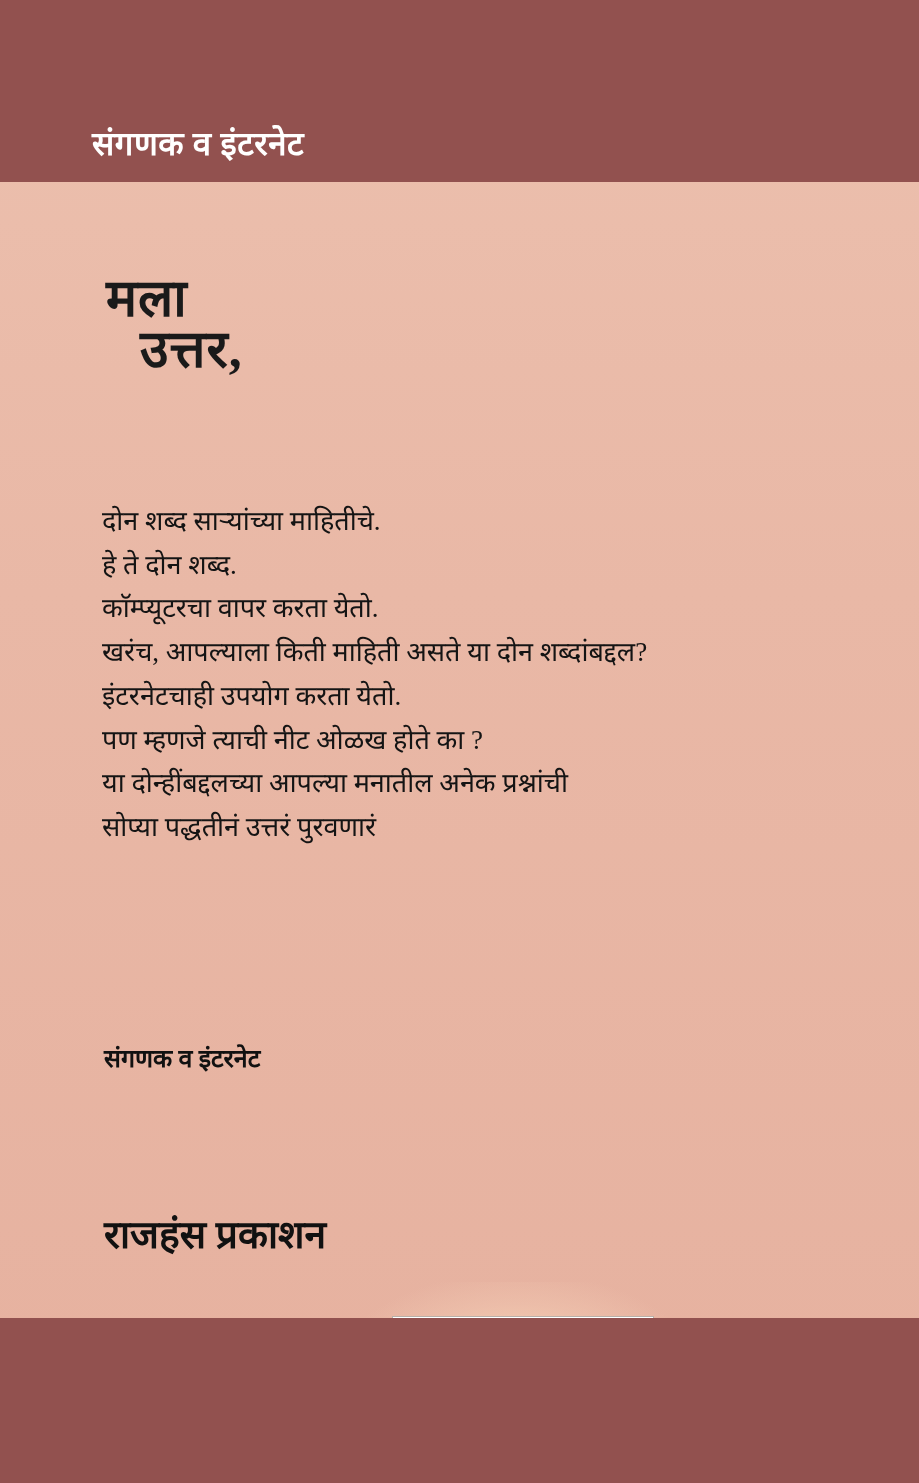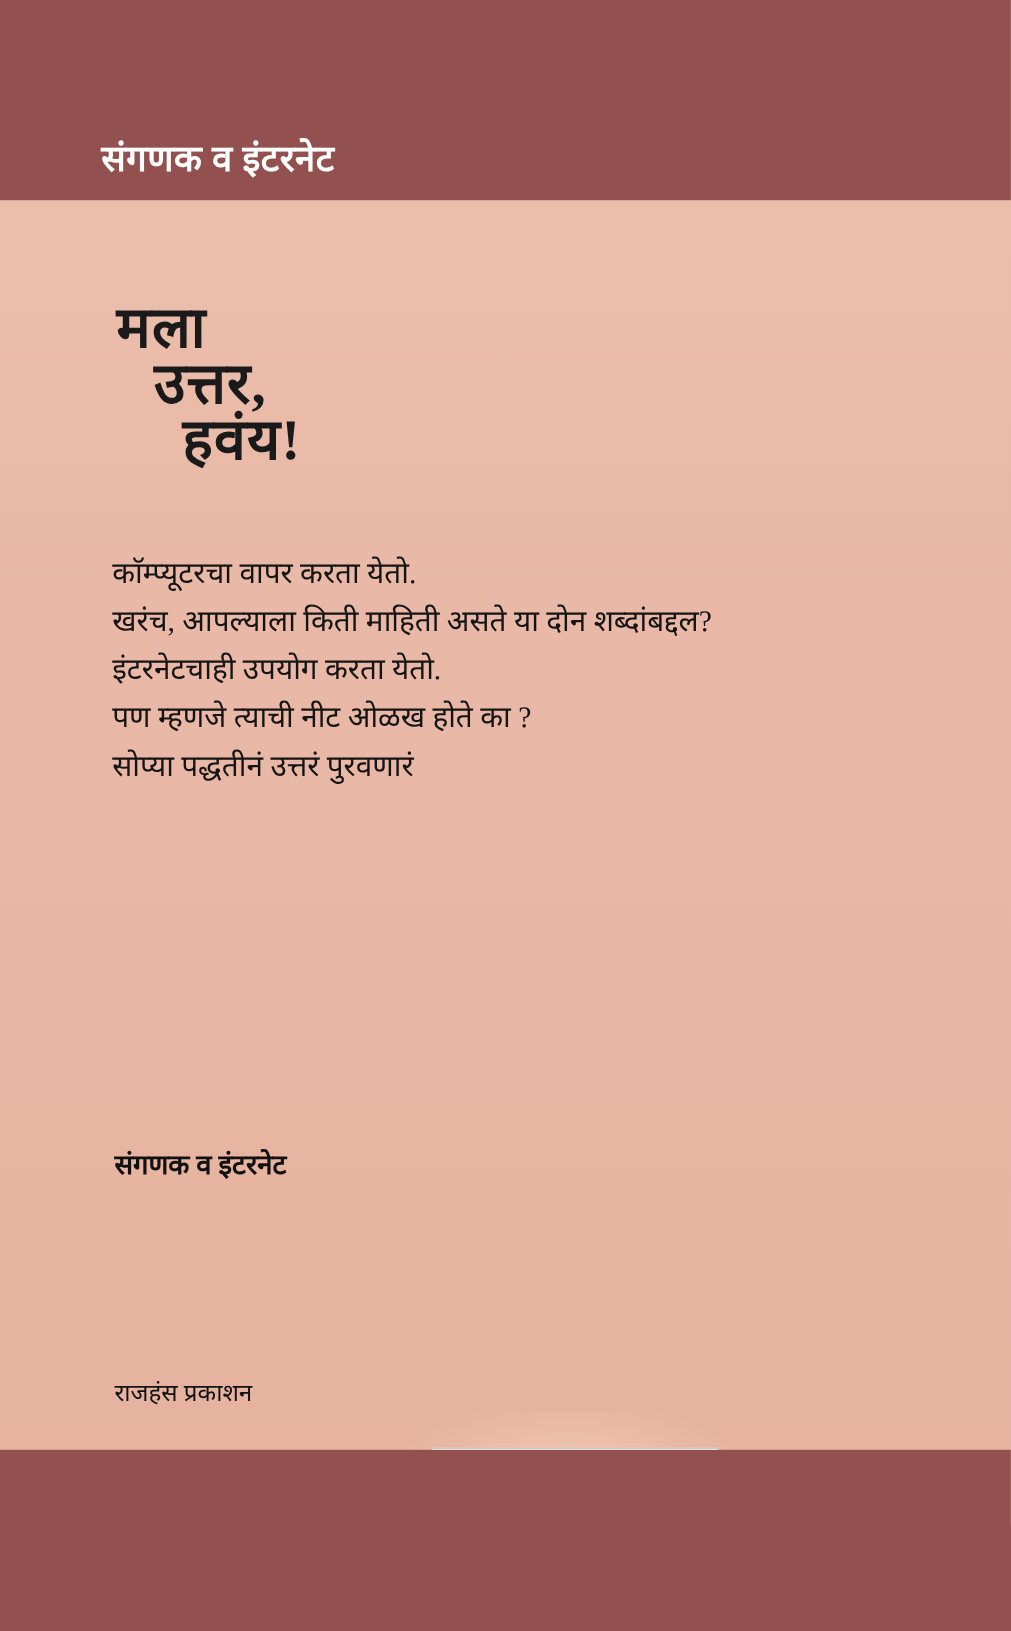--- a/index.html
+++ b/index.html
@@ -93,24 +93,24 @@
     top: 858px;
     font-family: "Liberation Serif", serif;
     font-size: 25px;
     font-weight: bold;
     color: #111111;
   }
 
   .publisher {
     position: absolute;
     left: 88px;
-    top: 1068px;
-    font-family: "Liberation Serif", serif;
-    font-size: 22px;
-    font-weight: normal;
+    top: 1024px;
+    font-family: "Liberation Serif", serif;
+    font-size: 39px;
+    font-weight: bold;
     color: #111111;
   }
 
   
   .barcode-glow {
     position: absolute;
     left: 330px;
     top: 1100px;
     width: 342px;
     height: 200px;
@@ -199,28 +199,30 @@
 
   <div class="top-band">
     <div class="top-band-title">संगणक व इंटरनेट</div>
   </div>
 
   <div class="content">
 
     <div class="book-title">
       <span class="l1">मला</span>
       <span class="l2">उत्तर,</span>
-      <span class="l3">हवंय!</span>
     </div>
 
     <div class="blurb">
+      <div>दोन शब्द साऱ्यांच्या माहितीचे.</div>
+      <div>हे ते दोन शब्द.</div>
       <div>काॅम्प्यूटरचा वापर करता येतो.</div>
       <div>खरंच, आपल्याला किती माहिती असते या दोन शब्दांबद्दल?</div>
       <div>इंटरनेटचाही उपयोग करता येतो.</div>
       <div>पण म्हणजे त्याची नीट ओळख होते का ?</div>
+      <div>या दोन्हींबद्दलच्या आपल्या मनातील अनेक प्रश्नांची</div>
       <div>सोप्या पद्धतीनं उत्तरं पुरवणारं</div>
     </div>
 
     <div class="blurb-strong">संगणक व इंटरनेट</div>
 
     <div class="publisher">राजहंस प्रकाशन</div>
 
     <div class="barcode-glow"></div>
 
     <div class="barcode-box">

